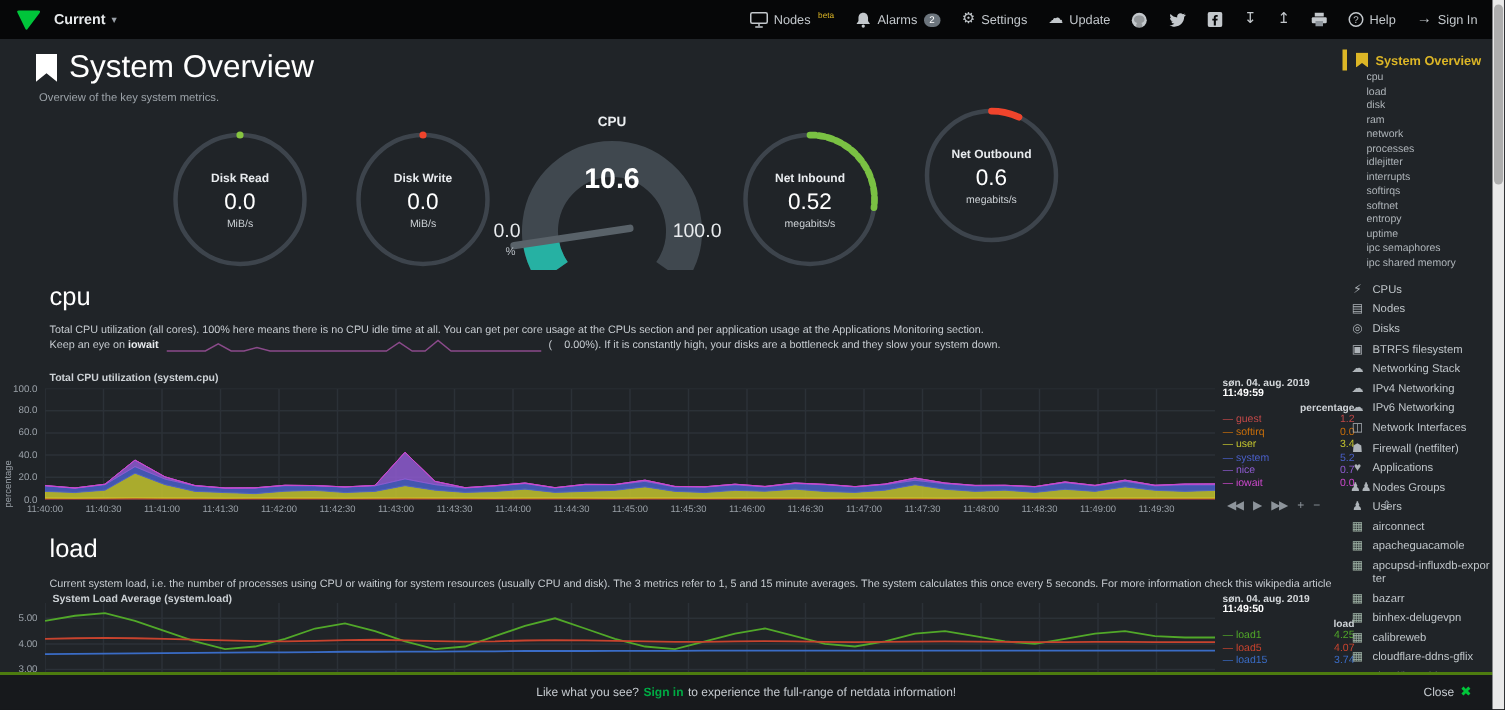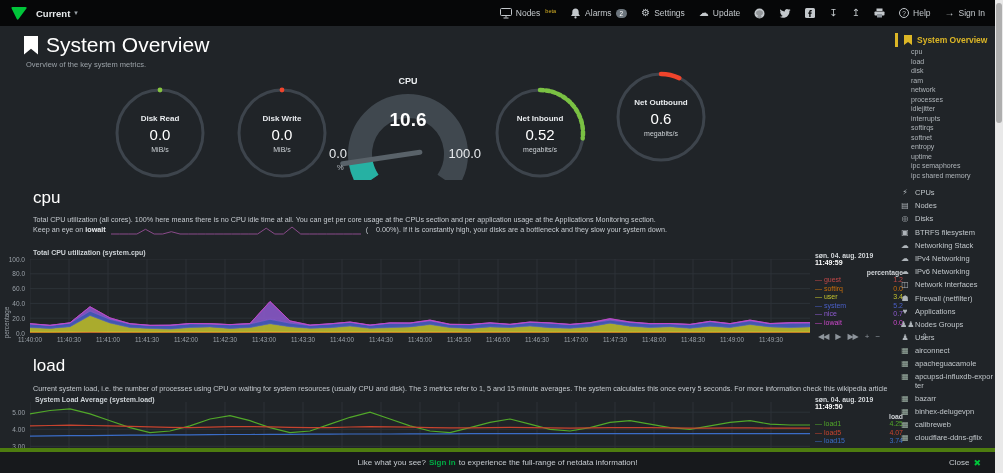--- a/index.html
+++ b/index.html
@@ -87,21 +87,21 @@
   .sec-item { display:flex; align-items:center; gap:5px; color:#c0c6ca; font-size:7.5px; height:13.2px;
               padding-left:5px; text-decoration:none; cursor:pointer; }
   .sec-icon { width:10px; text-align:center; font-size:8px; color:#aeb4b9; flex:none; }
   .app-item { display:flex; gap:5px; color:#c0c6ca; font-size:7.5px; line-height:9px; padding:2px 0 2px 5px;
               text-decoration:none; cursor:pointer; }
   .app-item .sec-icon { color:#9fb3a6; }
   .app-label { width:80px; word-break:break-all; }
 
   
   .footer { position:absolute; left:0; top:448px; width:995px; height:25px; background:#17191c;
-            border-top:4px solid #4d7c0f; display:flex; align-items:center; justify-content:center;
+            border-top:2px solid #4d7c0f; display:flex; align-items:center; justify-content:center;
             font-size:8px; color:#c6cbd0; z-index:25; }
   .f-link { color:#00ab44; font-weight:bold; margin:0 3px; cursor:pointer; }
   .f-close { position:absolute; right:14px; display:flex; gap:4px; align-items:center; cursor:pointer; }
   .f-x { color:#00c53a; font-weight:bold; font-size:9px; }
 
   
   .scroll-track { position:absolute; right:0; top:0; width:8px; height:473px; background:#e9e9e9; z-index:40; }
   .scroll-thumb { position:absolute; right:1px; top:3px; width:6px; height:120px; background:#aeaeae; border-radius:3px; }
 </style>
 </head>

